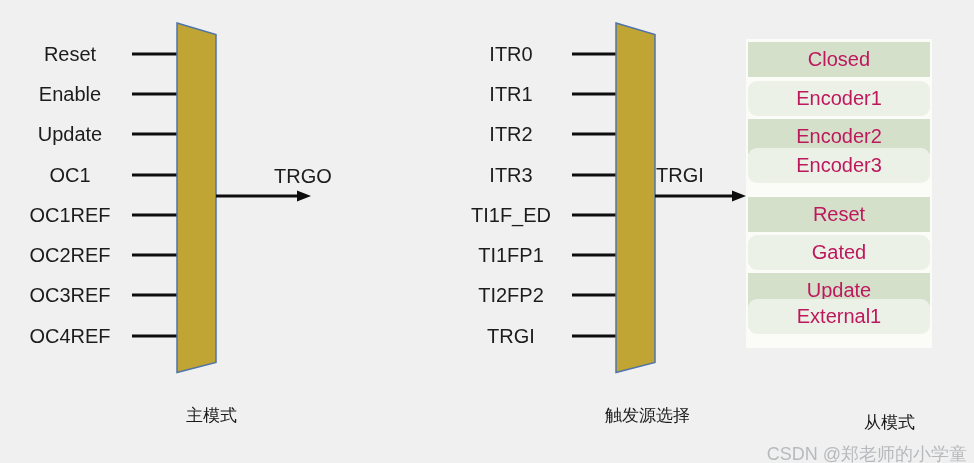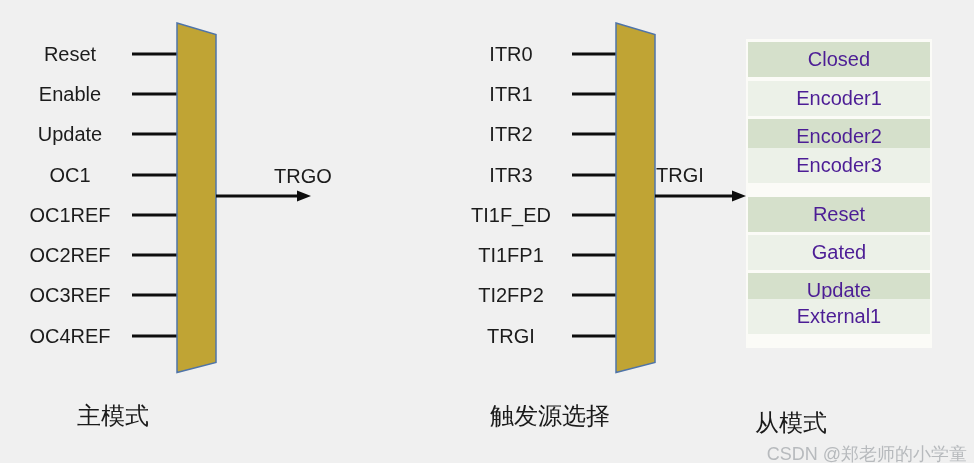--- a/index.html
+++ b/index.html
@@ -18,33 +18,33 @@
     position:absolute; width:124px; height:26px; line-height:26px;
     font-size:20px; text-align:center; white-space:nowrap; color:var(--text);
   }
   .master-col .sig-label{left:8px;}
   .trigger-col .sig-label{left:451px; width:120px;}
   .out-label{
     position:absolute; font-size:20px; line-height:24px; color:var(--text);
     white-space:nowrap;
   }
   .caption{
-    position:absolute; font-size:24px; line-height:30px; color:#1a1a1a;
-    text-align:left; white-space:nowrap;
+    position:absolute; font-size:17px; line-height:30px; color:#1a1a1a;
+    text-align:right; white-space:nowrap;
   }
   .table-backdrop{
     position:absolute; left:746px; top:39px; width:186px; height:309px;
     background:var(--row-gap);
   }
   .mode-row{
     position:absolute; left:748px; width:182px; height:35px;
-    font-size:20px; line-height:35px; text-align:center; color:#4c1d95;
+    font-size:20px; line-height:35px; text-align:center; color:#be185d;
   }
   .mode-row.dark{background:var(--row-dark);}
-  .mode-row.light{background:var(--row-light);}
+  .mode-row.light{background:var(--row-light);border-radius:9px;}
   .watermark{
     position:absolute; right:7px; top:444px; font-size:18px; line-height:21px;
     color:var(--watermark); white-space:nowrap;
   }
 </style>
 </head>
 <body>
 
 <div class="canvas">
 

